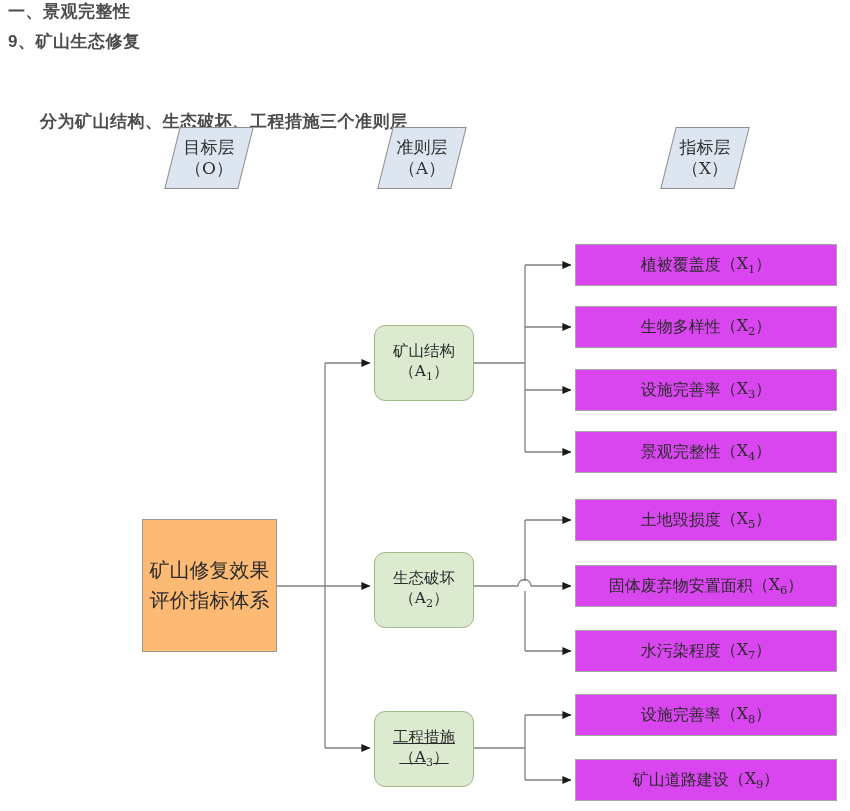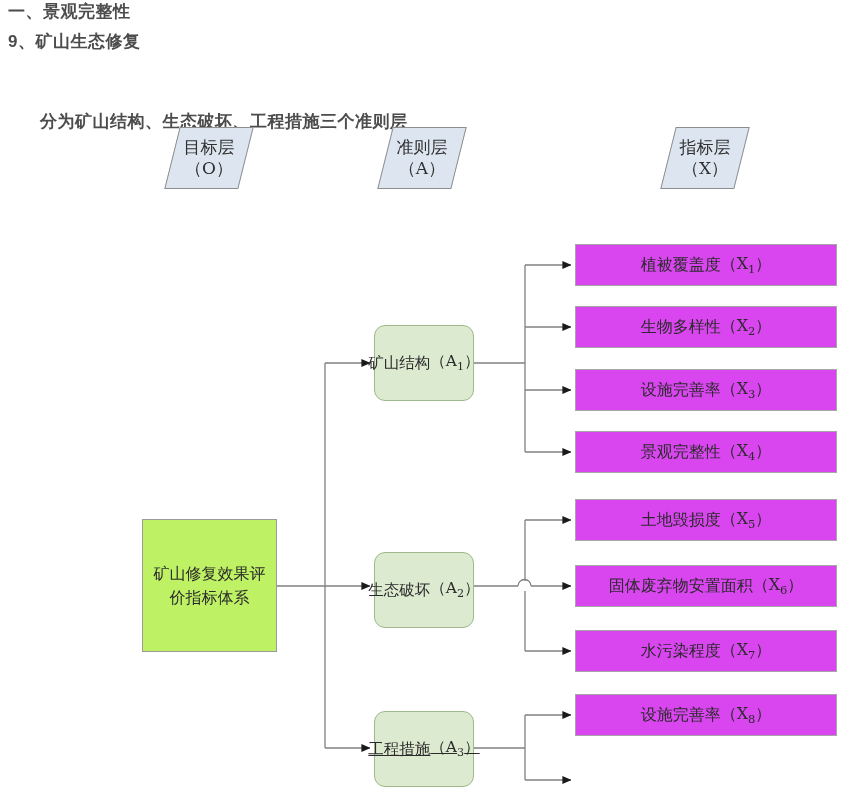--- a/index.html
+++ b/index.html
@@ -71,45 +71,45 @@
   }
   #layer-tag-0 { left: 172px; top: 127px; width: 74px;  height: 62px; }
   #layer-tag-a { left: 385px; top: 127px; width: 74px;  height: 62px; }
   #layer-tag-x { left: 668px; top: 127px; width: 74px;  height: 62px; }
 
   
   #goal-box {
     position: absolute;
     left: 142px; top: 519px;
     width: 135px; height: 133px;
-    background: #bef264;
+    background: #fdba74;
     border: 1px solid #9a9a9a;
     box-sizing: border-box;
     display: flex;
     align-items: center;
     justify-content: center;
     text-align: center;
     font-family: "DejaVu Serif", "Liberation Serif", serif;
-    font-size: 16px;
+    font-size: 20px;
     line-height: 1.48;
     color: #2b2b2b;
     padding: 0 6px;
   }
 
   
   .criterion-box {
     position: absolute;
     width: 100px;
     height: 76px;
     background: #dcead0;
     border: 1px solid #9fb98b;
     border-radius: 11px;
     box-sizing: border-box;
     display: flex;
-    flex-direction: row;
+    flex-direction: column;
     align-items: center;
     justify-content: center;
     font-family: "DejaVu Serif", "Liberation Serif", serif;
     font-size: 15.5px;
     line-height: 1.3;
     color: #2b2b2b;
     white-space: nowrap;
   }
   #criterion-a1 { left: 374px; top: 325px; }
   #criterion-a2 { left: 374px; top: 552px; }
@@ -251,14 +251,18 @@
       <span><span>（X</span><span class="sub">6</span><span>）</span></span>
   </div>
   <div class="indicator-box" style="top:630px">
     <span>水污染程度</span>
       <span><span>（X</span><span class="sub">7</span><span>）</span></span>
   </div>
   <div class="indicator-box" style="top:694px">
     <span>设施完善率</span>
       <span><span>（X</span><span class="sub">8</span><span>）</span></span>
   </div>
+  <div class="indicator-box" style="top:759px">
+    <span>矿山道路建设</span>
+      <span><span>（X</span><span class="sub">9</span><span>）</span></span>
+  </div>
 
 </div>
 
 </body></html>

